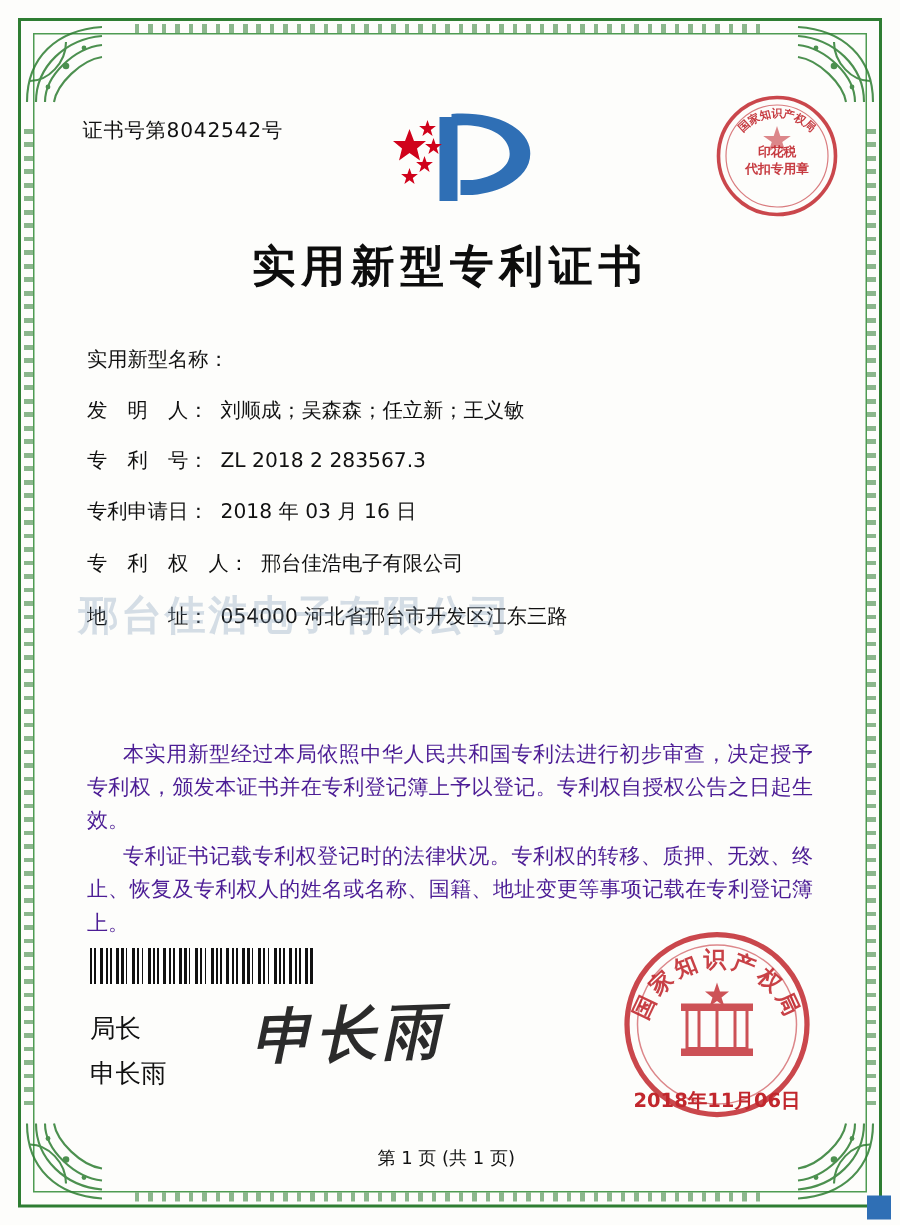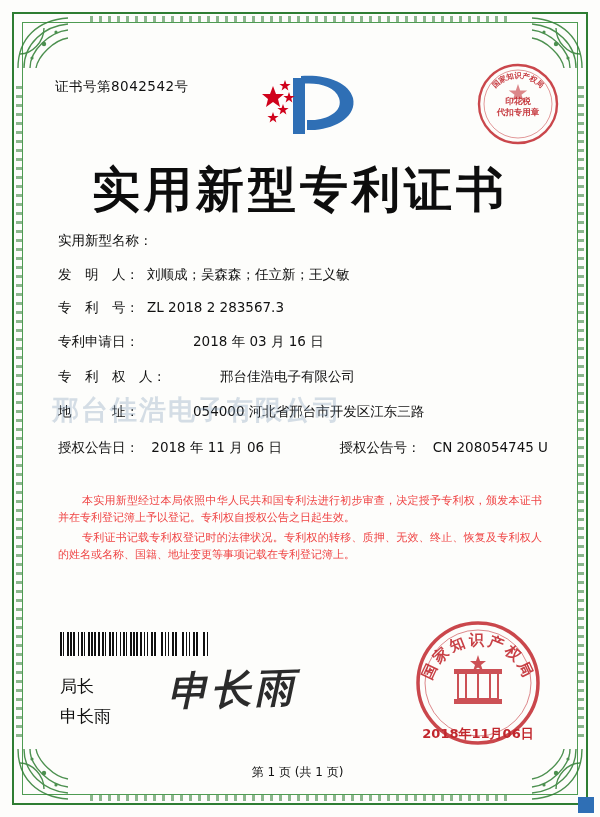--- a/index.html
+++ b/index.html
@@ -93,21 +93,21 @@
     right: 40px; top: 62px;
     width: 84px; height: 84px;
   }
 
   
   .title {
     position: absolute;
     left: 0; right: 0; top: 158px;
     text-align: center;
     font-family: "DejaVu Sans", "Liberation Sans", sans-serif;
-    font-size: 48px;
+    font-size: 29px;
     font-weight: bold;
     letter-spacing: 4px;
     color: #0d0d0d;
   }
 
   
   .fields {
     position: absolute;
     left: 58px; top: 232px;
     width: 490px;
@@ -121,21 +121,21 @@
     line-height: 1.2;
   }
   .field-label {
     white-space: nowrap;
     margin-right: 8px;
     color: #111;
   }
   .field-value {
     color: #111;
   }
-  .field-row.gap-lg { margin-bottom: 19px; gap: 46px; }
+  .field-row.gap-lg { margin-bottom: 19px; }
 
   
   .row-two {
     display: flex;
     justify-content: space-between;
     align-items: baseline;
     margin-bottom: 14px;
   }
   .row-two .right-part {
     margin-left: 40px;
@@ -153,24 +153,24 @@
     color: rgba(120,150,180,0.30);
     white-space: nowrap;
     pointer-events: none;
   }
 
   
   .paras {
     position: absolute;
     left: 58px; top: 492px;
     width: 484px;
-    font-size: 11px;
+    font-size: 14px;
     line-height: 1.58;
     text-align: justify;
-    color: #ef4444;
+    color: #4c1d95;
   }
   .paras p {
     margin: 0 0 2px 0;
     text-indent: 24px;
   }
 
   
   .barcode {
     position: absolute;
     left: 60px; top: 632px;
@@ -350,30 +350,20 @@
       <span class="field-label">专利申请日：</span>
       <span class="field-value">2018 年 03 月 16 日</span>
     </div>
     <div class="field-row gap-lg">
       <span class="field-label">专　利　权　人：</span>
       <span class="field-value">邢台佳浩电子有限公司</span>
     </div>
     <div class="field-row gap-lg">
       <span class="field-label">地　　　址：</span>
       <span class="field-value">054000 河北省邢台市开发区江东三路</span>
-    </div>
-    <div class="row-two">
-      <div>
-        <span class="field-label">授权公告日：</span>
-        <span class="field-value">2018 年 11 月 06 日</span>
-      </div>
-      <div class="right-part">
-        <span class="field-label">授权公告号：</span>
-        <span class="field-value">CN 208054745 U</span>
-      </div>
     </div>
   </div>
 
   <div class="watermark">邢台佳浩电子有限公司</div>
 
   <div class="paras">
     <p>本实用新型经过本局依照中华人民共和国专利法进行初步审查，决定授予专利权，颁发本证书并在专利登记簿上予以登记。专利权自授权公告之日起生效。</p>
     <p>专利证书记载专利权登记时的法律状况。专利权的转移、质押、无效、终止、恢复及专利权人的姓名或名称、国籍、地址变更等事项记载在专利登记簿上。</p>
   </div>
 

